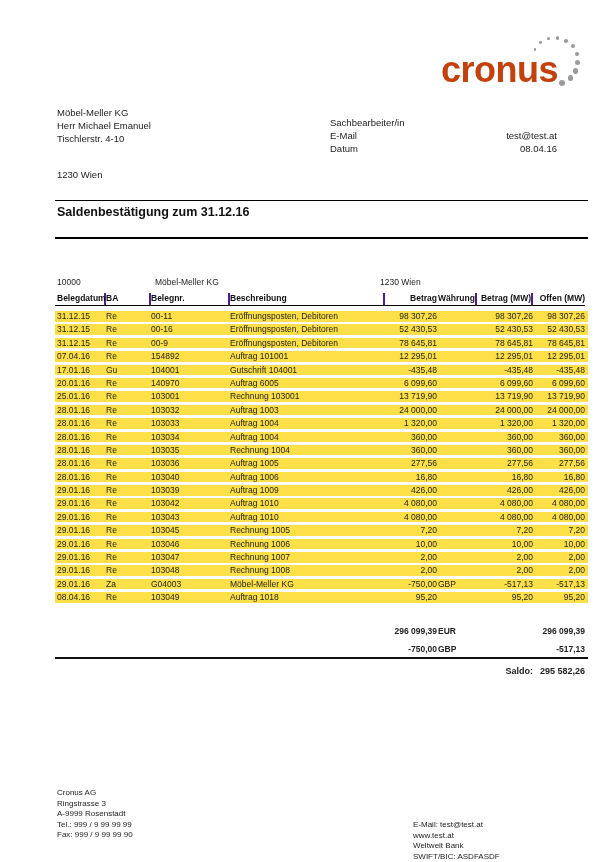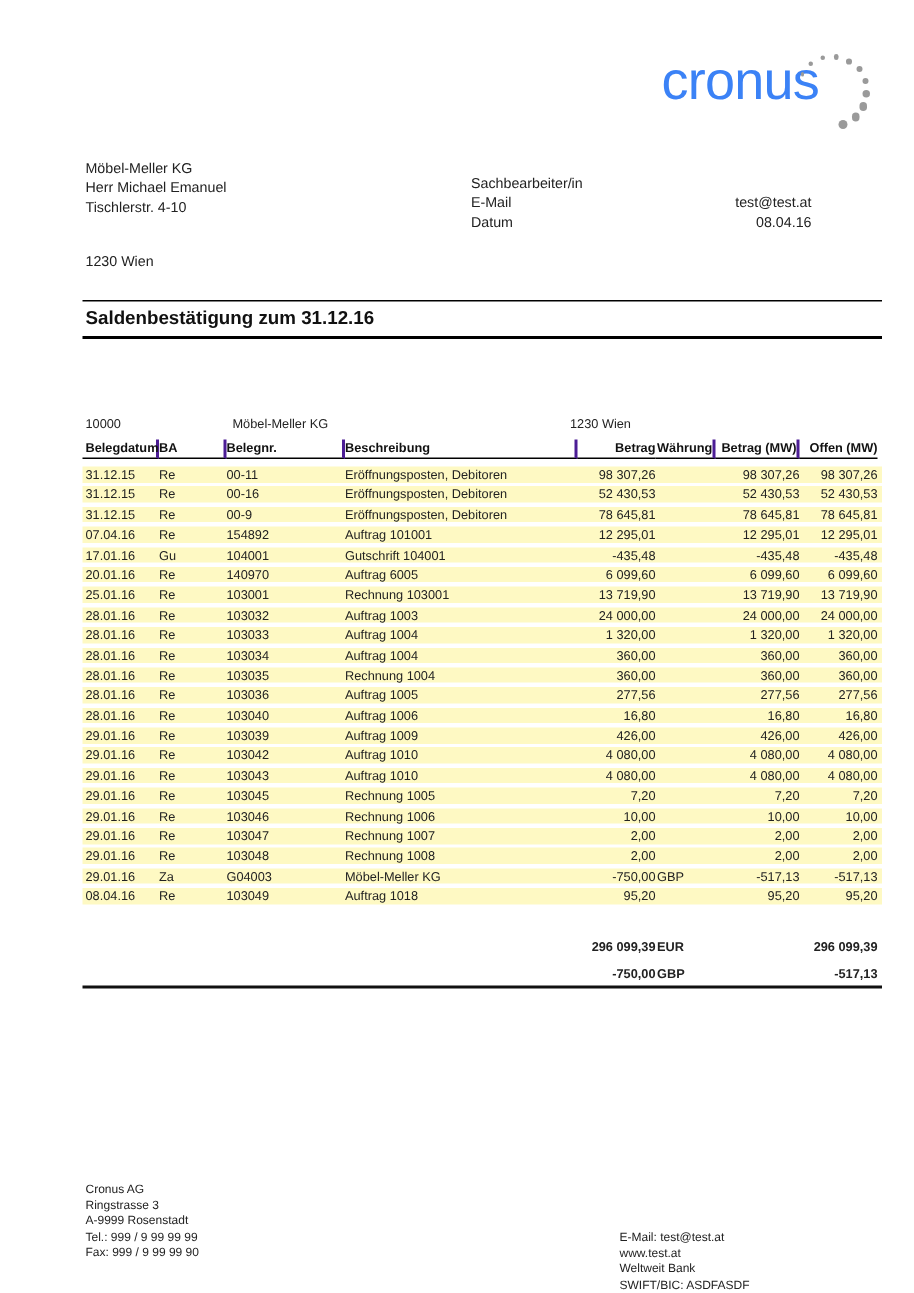--- a/index.html
+++ b/index.html
@@ -1,50 +1,50 @@
 <!DOCTYPE html>
 <html><head>
 <meta charset="utf-8">
 <style>
   html,body{margin:0;padding:0;background:#fff;}
   .page{position:relative;width:609px;height:862px;background:#fff;overflow:hidden;
         font-family:"Liberation Sans",sans-serif;color:#222;}
 
   
   .logo{position:absolute;left:441px;top:26px;width:165px;height:80px;}
-  .logo-text{position:absolute;left:0;top:8px;font-size:36px;line-height:40px;
-             font-weight:400;letter-spacing:-0.5px;color:#3b82f6;}
+  .logo-text{position:absolute;left:0;top:24px;font-size:36px;line-height:40px;
+             font-weight:700;letter-spacing:-0.5px;color:#c2410c;}
   .logo-dot{position:absolute;border-radius:50%;background:#9a9a9a;}
 
   
   .recipient{position:absolute;left:57px;top:106px;font-size:9.5px;line-height:13px;color:#222;}
   .recipient-city{margin-top:23px;}
 
   
-  .info{position:absolute;left:314px;top:116px;width:227px;font-size:9.5px;color:#222;}
+  .info{position:absolute;left:330px;top:116px;width:227px;font-size:9.5px;color:#222;}
   .info-row{display:flex;justify-content:space-between;height:13px;line-height:13px;}
 
   
   .title{position:absolute;left:55px;top:200px;width:529px;
          border-top:1.5px solid #000;border-bottom:2px solid #000;
-         padding:4px 2px 5px 2px;font-size:12.5px;font-weight:bold;color:#111;}
+         padding:4px 2px 18px 2px;font-size:12.5px;font-weight:bold;color:#111;}
 
   
   .meta{position:absolute;left:55px;top:277px;width:533px;height:12px;font-size:8.5px;}
   .meta-acc{position:absolute;left:2px;}
   .meta-name{position:absolute;left:100px;}
   .meta-city{position:absolute;left:325px;}
 
   
   .thead{position:absolute;left:55px;top:293px;width:533px;display:flex;
          font-size:8.5px;font-weight:bold;color:#111;white-space:nowrap;}
   .hcell{border-bottom:1.5px solid #000;padding-bottom:2px;box-sizing:border-box;}
   .gap{border-right:2px solid #4c1d95;}
   .tbody{position:absolute;left:55px;top:311px;width:533px;}
-  .trow{display:flex;height:10.5px;line-height:10.5px;background:#fef9c3;
+  .trow{display:flex;height:10.5px;line-height:10.5px;background:#fde047;
         margin-bottom:2.9px;font-size:8.5px;white-space:nowrap;}
   .c-date{width:51px;padding-left:2px;box-sizing:border-box;}
   .c-ba{width:45px;}
   .c-nr{width:79px;}
   .c-desc{width:155px;}
   .c-betrag{width:52px;text-align:right;}
   .c-cur{width:40px;text-align:left;padding-left:1px;box-sizing:border-box;}
   .c-mw{width:56px;text-align:right;}
   .c-offen{width:52px;text-align:right;}
 
@@ -350,20 +350,25 @@
       <div class="total-row">
         <span class="c-lspacer"></span>
         <span class="c-betrag bold">-750,00</span>
         <span class="c-cur bold">GBP</span>
         <span class="c-mw"></span>
         <span class="c-offen bold">-517,13</span>
       </div>
     </div>
   <div class="totals-rule"></div>
 
+  <div class="saldo">
+    <span class="c-spacer2"></span>
+    <span class="c-mw">Saldo:</span>
+    <span class="c-offen">295 582,26</span>
+  </div>
 
   <div class="footer">
     <div class="fcol fcol1" id="footer-col1">
         <div class="fline">Cronus AG</div>
         <div class="fline">Ringstrasse 3</div>
         <div class="fline">A-9999 Rosenstadt</div>
         <div class="fline">Tel.: 999 / 9 99 99 99</div>
         <div class="fline">Fax: 999 / 9 99 99 90</div>
       </div>
     <div class="fcol fcol3" id="footer-contact-col">

